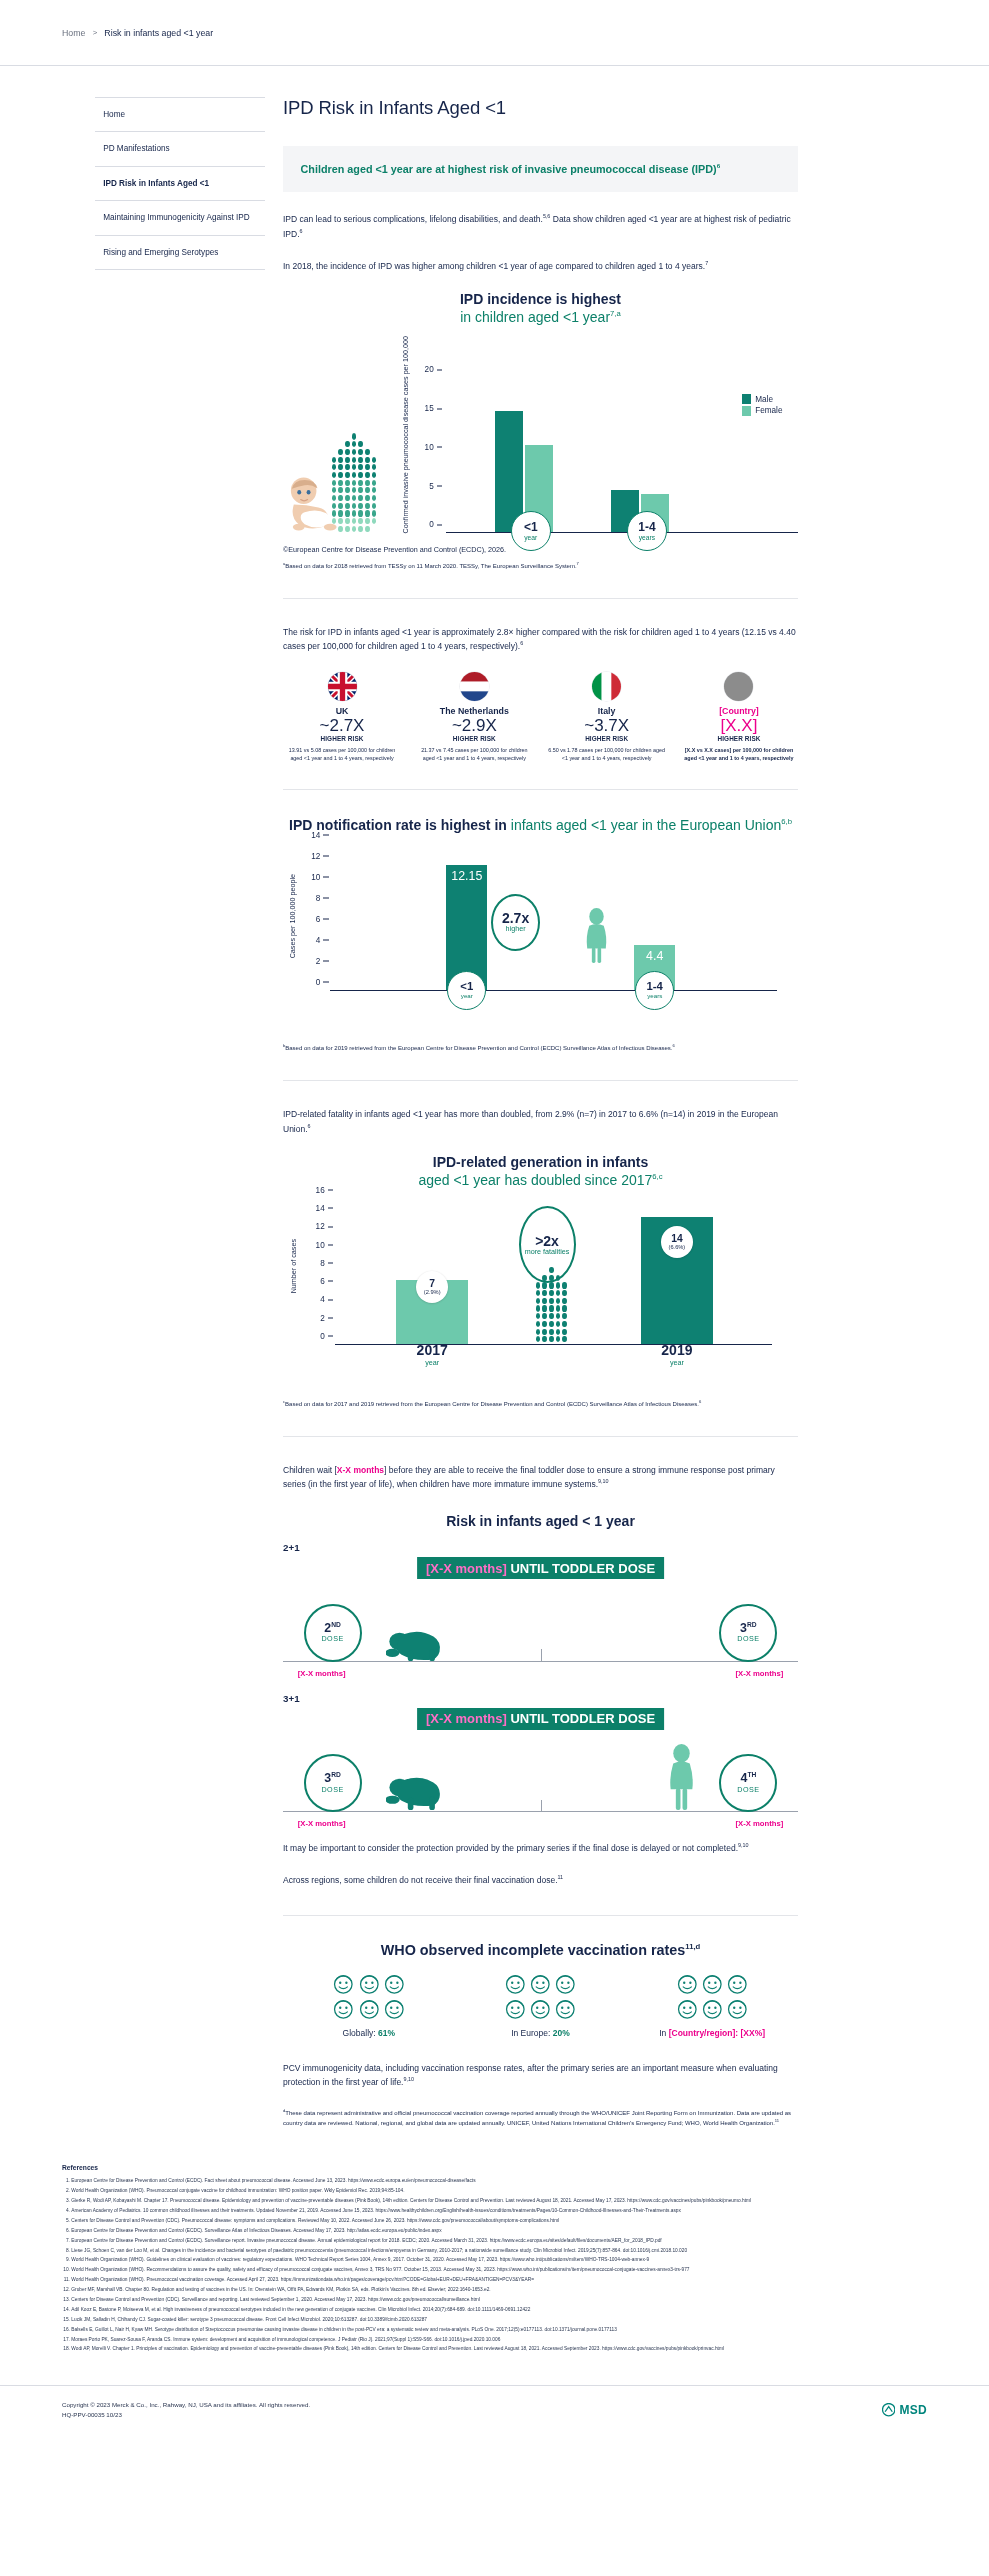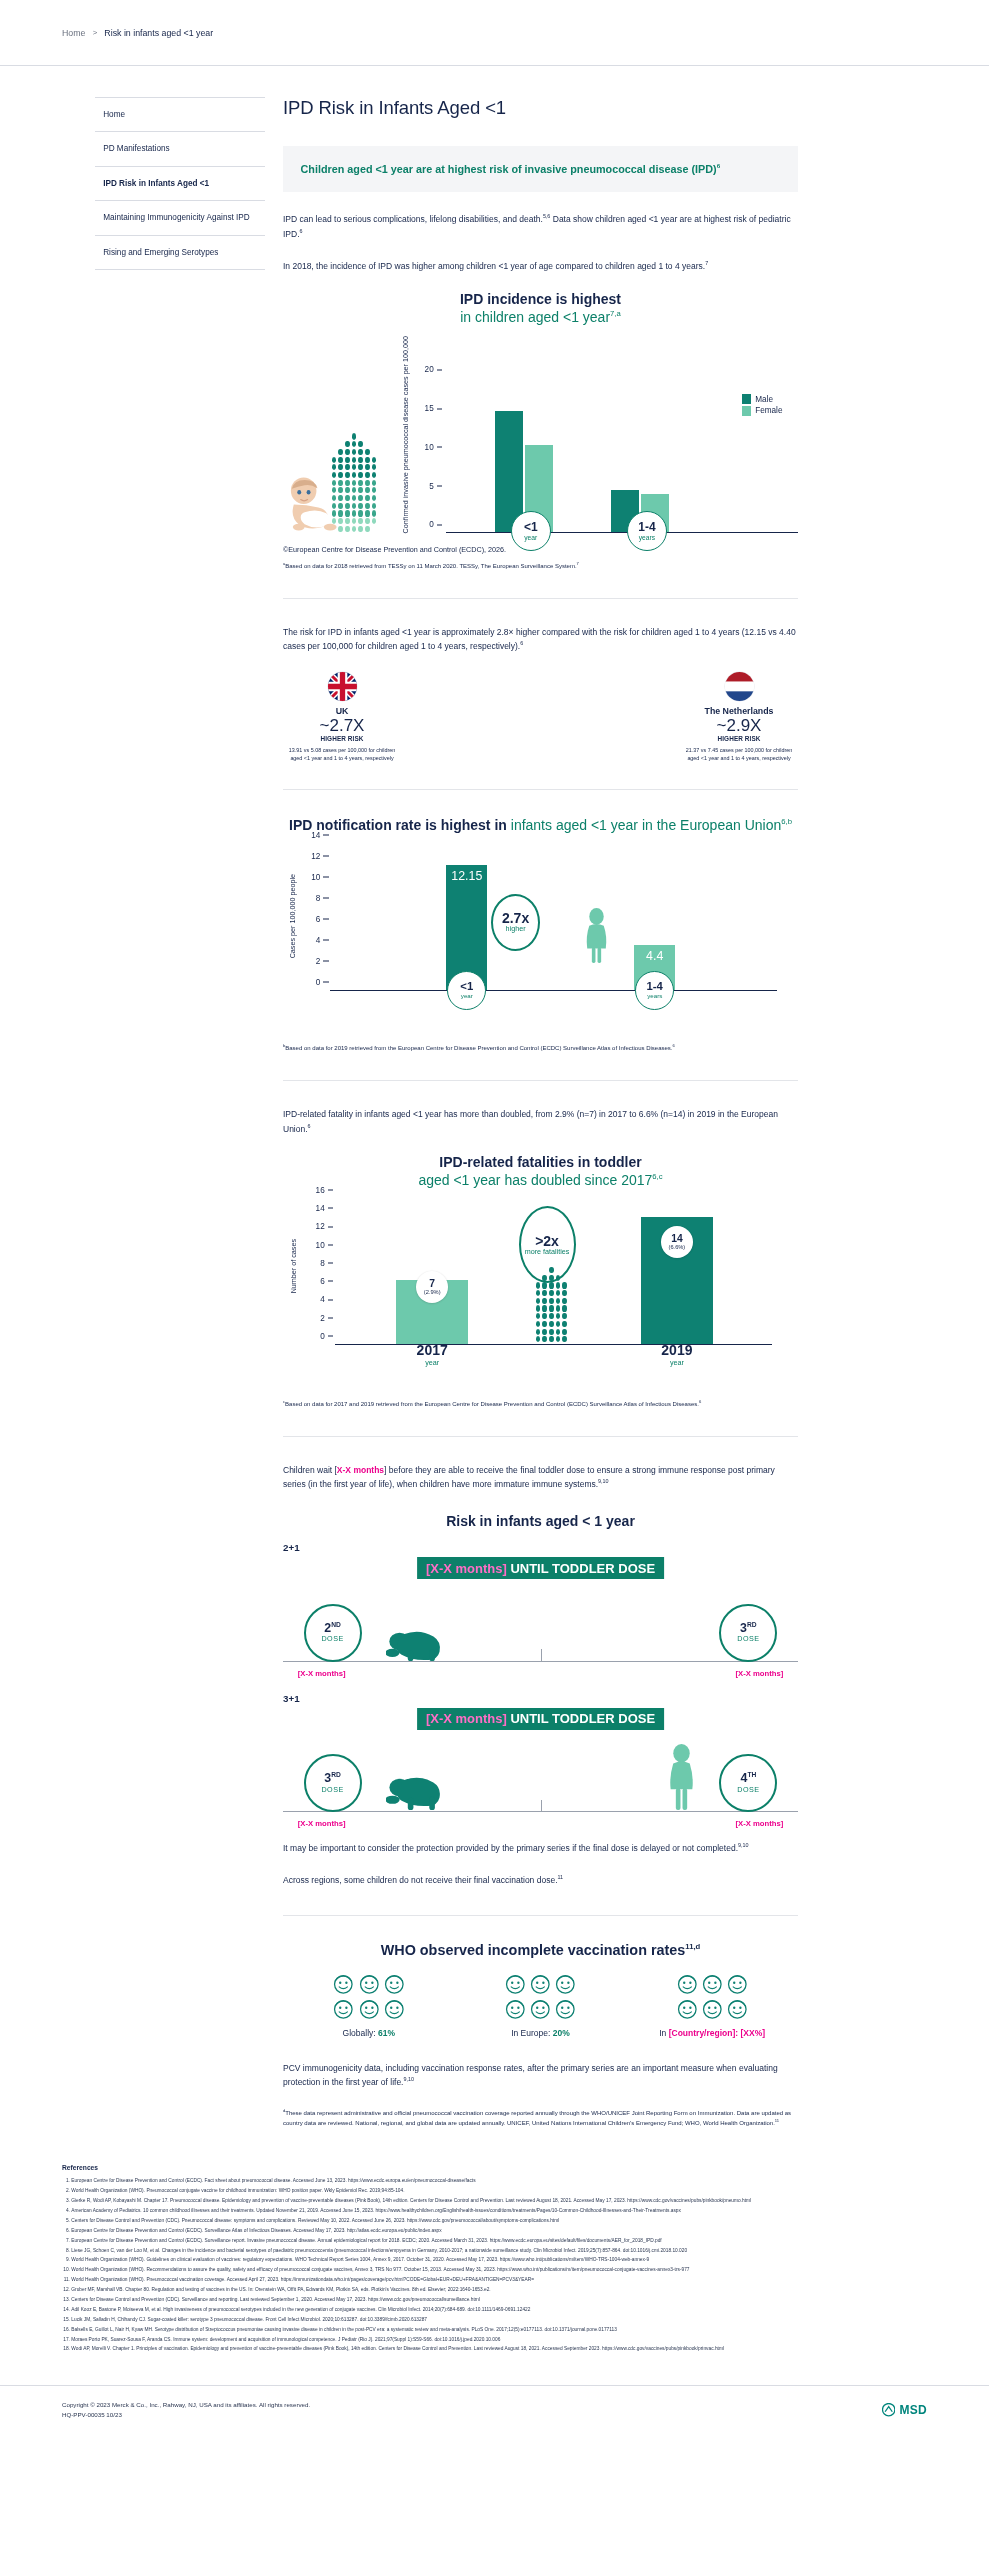--- a/index.html
+++ b/index.html
@@ -491,21 +491,41 @@
             <rect y="20" width="60" height="20" fill="#ffffff"></rect>
             <rect y="40" width="60" height="20" fill="#21468B"></rect>
           </svg>
         </div>
         <div class="country-name">The Netherlands</div>
         <div class="country-mult">~2.9X</div>
         <div class="country-sub">HIGHER RISK</div>
         <div class="country-detail">21.37 vs 7.45 cases per 100,000 for children aged &lt;1 year and 1 to 4 years, respectively</div>
       </div>
 
-
+      <div class="country">
+        <div class="flag">
+          <svg viewBox="0 0 60 60" width="29" height="29">
+            <rect width="20" height="60" fill="#009246"></rect>
+            <rect x="20" width="20" height="60" fill="#ffffff"></rect>
+            <rect x="40" width="20" height="60" fill="#CE2B37"></rect>
+          </svg>
+        </div>
+        <div class="country-name">Italy</div>
+        <div class="country-mult">~3.7X</div>
+        <div class="country-sub">HIGHER RISK</div>
+        <div class="country-detail">6.50 vs 1.78 cases per 100,000 for children aged &lt;1 year and 1 to 4 years, respectively</div>
+      </div>
+
+      <div class="country">
+        <div class="flag" style="background:#8c8c8c"></div>
+        <div class="country-name ph">[Country]</div>
+        <div class="country-mult ph">[X.X]</div>
+        <div class="country-sub ph">HIGHER RISK</div>
+        <div class="country-detail hl">[X.X vs X.X cases] per 100,000 for children aged &lt;1 year and 1 to 4 years, respectively</div>
+      </div>
     </div>
 
     <div class="divider"></div>
 
     <div class="figure">
       <div class="fig-title">
         <span class="dark">IPD notification rate is highest in </span><span class="green" style="font-weight:400">infants aged &lt;1 year in the European Union</span><sup class="green">6,b</sup>
       </div>
 
       <div class="chart2">
@@ -562,21 +582,21 @@
     </div>
 
     <div class="divider"></div>
 
     <p class="body">
       <span>IPD-related fatality in infants aged &lt;1 year has more than doubled, from 2.9% (n=7) in 2017 to 6.6% (n=14) in 2019 in the European Union.</span><sup>6</sup>
     </p>
 
     <div class="figure">
       <div class="fig-title">
-        <span class="dark">IPD-related fatalities in toddler</span><br>
+        <span class="dark">IPD-related generation in infants</span><br>
         <span class="green">aged &lt;1 year has doubled since 2017</span><sup class="green">6,c</sup>
       </div>
 
       <div class="chart3">
         <div style="position:absolute;left:6.2px;top:5.2px;bottom:41px;display:flex;align-items:center;">
           <div class="axis-label-v">Number of cases</div>
         </div>
         <div class="y-ticks" style="left:23px;top:0;bottom:24px;width:27px" id="c3ticks">
             <div class="y-tick" style="bottom: 0%;">0</div>
             <div class="y-tick" style="bottom: 12.5%;">2</div>

